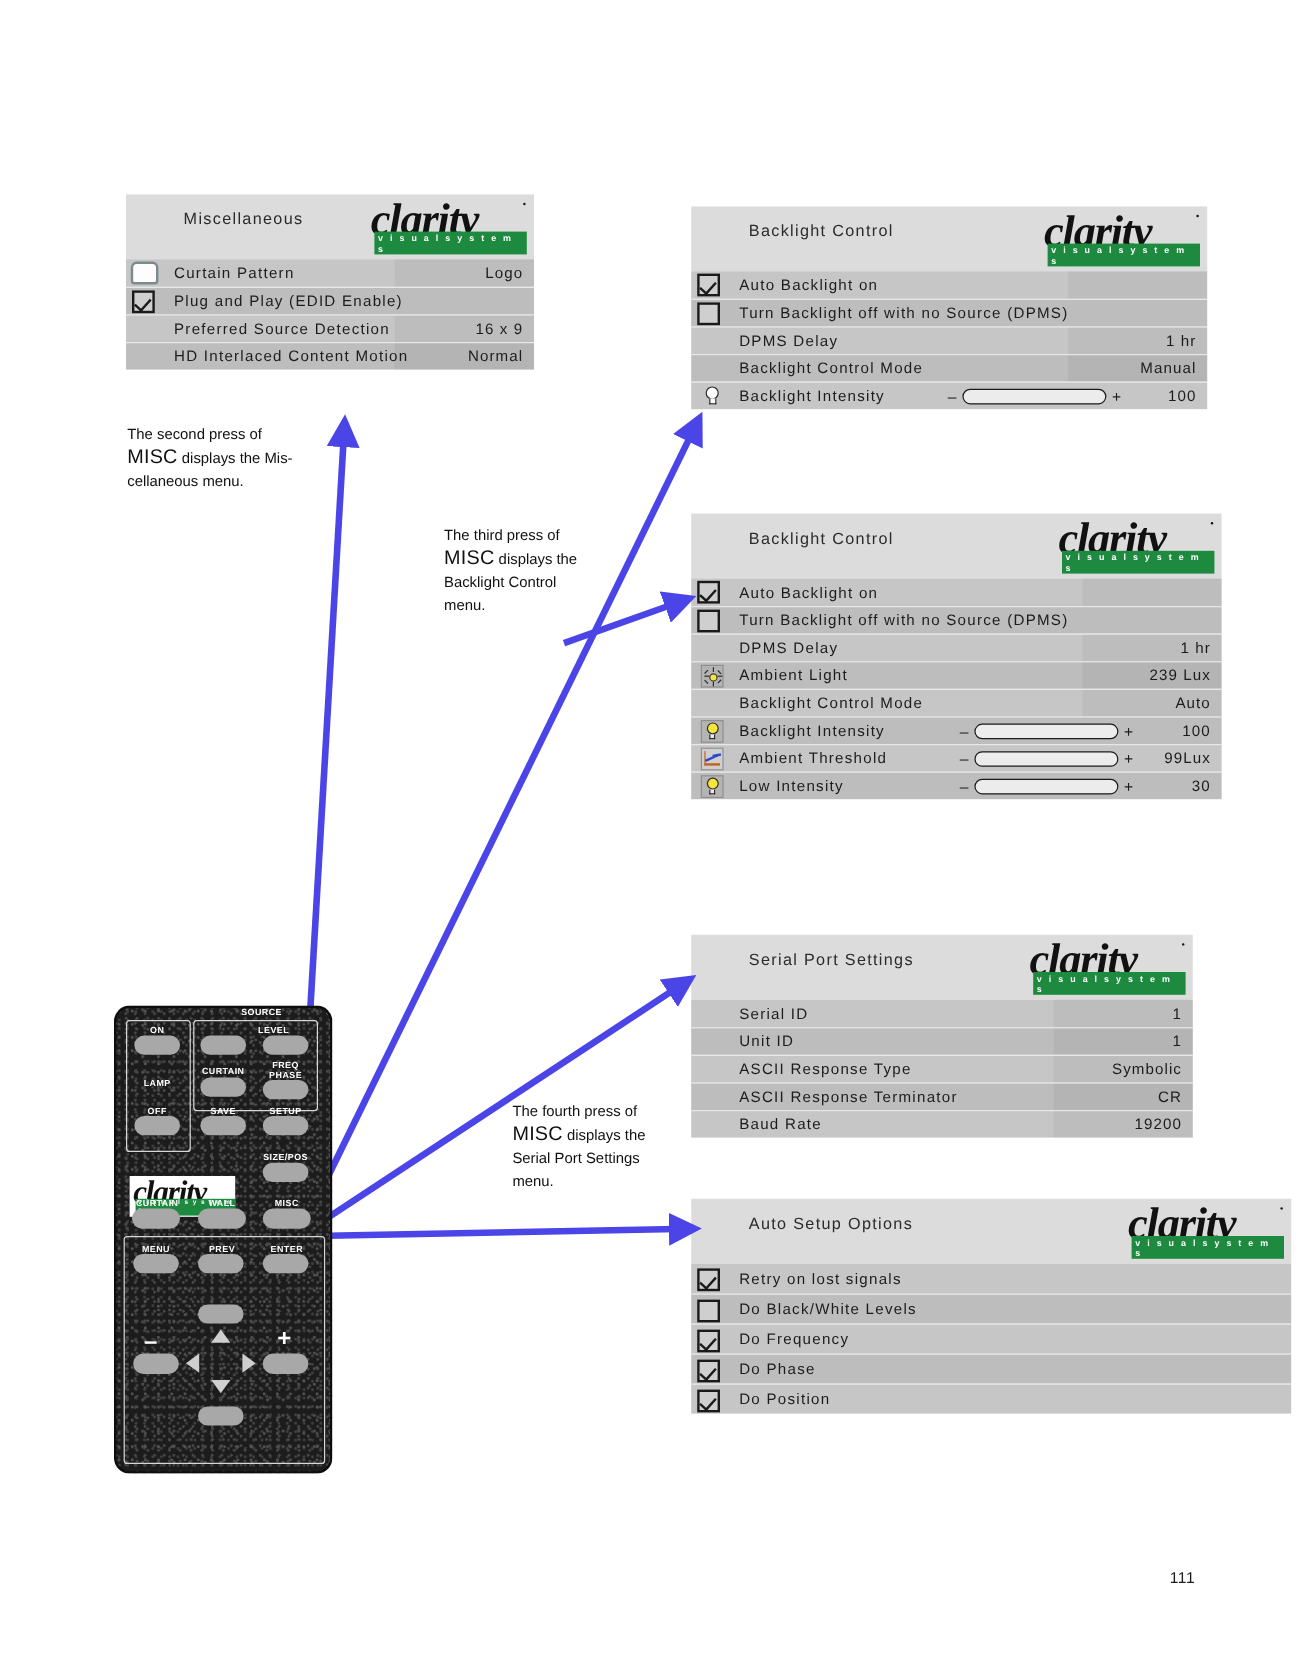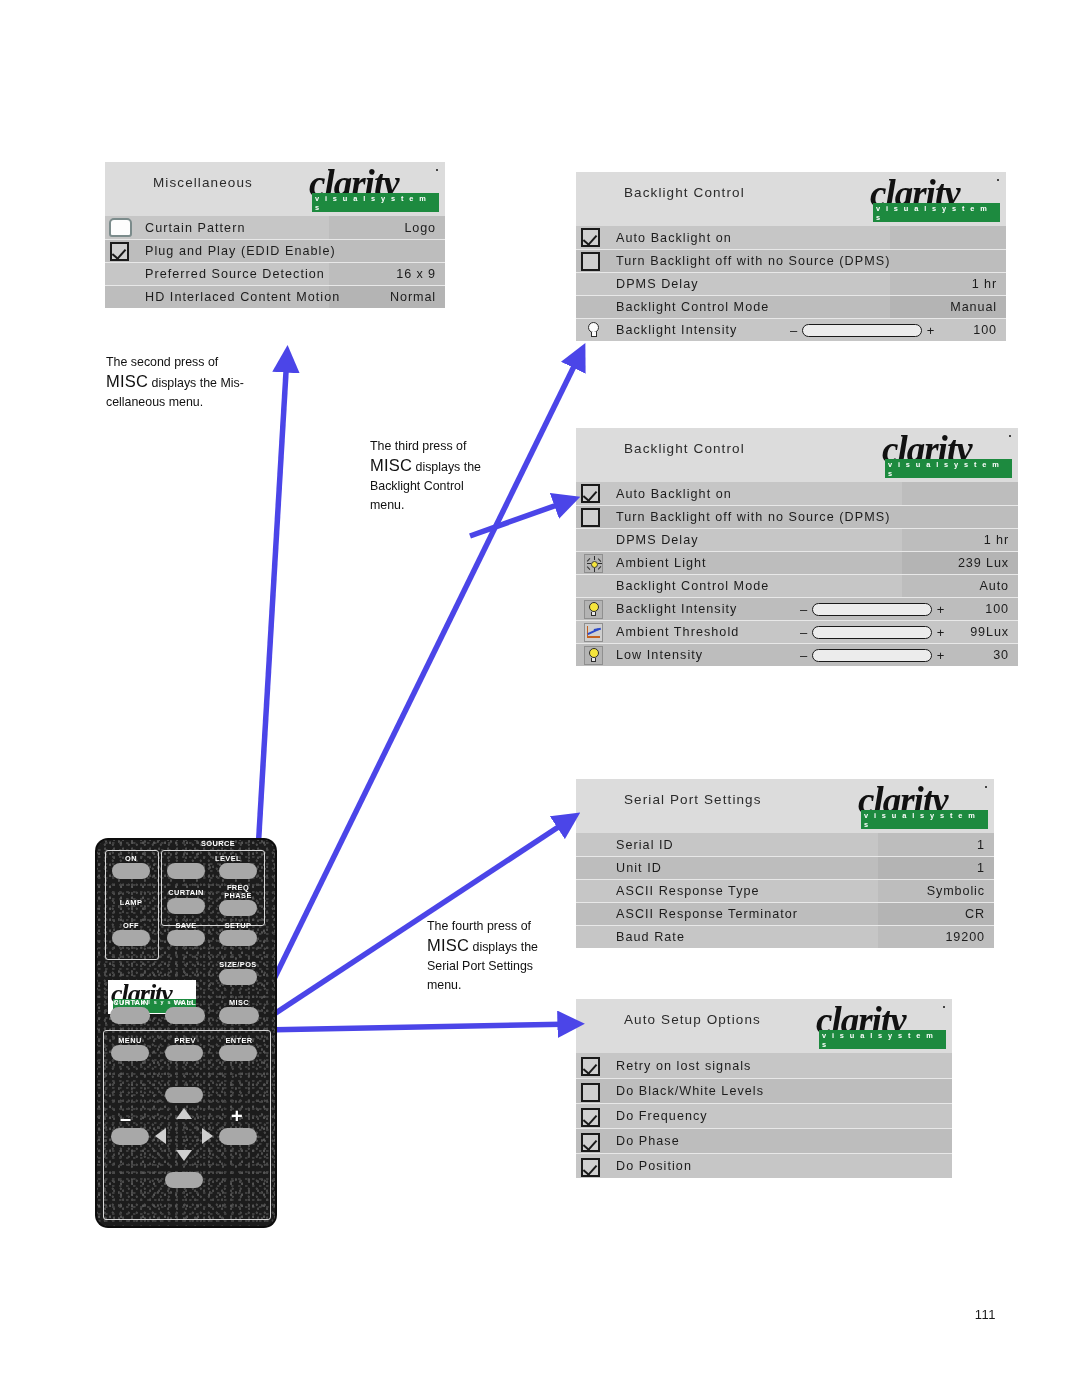--- a/index.html
+++ b/index.html
@@ -334,21 +334,21 @@
       <div class="val">CR</div>
     </div>
     <div class="row a sep">
       <div class="ico"></div>
       <div class="lbl">Baud Rate</div>
       <div class="valzone"></div>
       <div class="val">19200</div>
     </div>
   </div>
 
-  <div class="osd" style="left:576px;top:999px;width:376px;">
+  <div class="osd" style="left:576px;top:999px;width:500px;">
     <div class="osd-head">
       <div class="osd-title">Auto Setup Options</div>
       <div class="logo">
         <div class="word">clarity</div>
         <div class="bar">
             <span>v i s u a l   s y s t e m s</span>
           </div>
         <div class="dot"></div>
       </div>
     </div>

